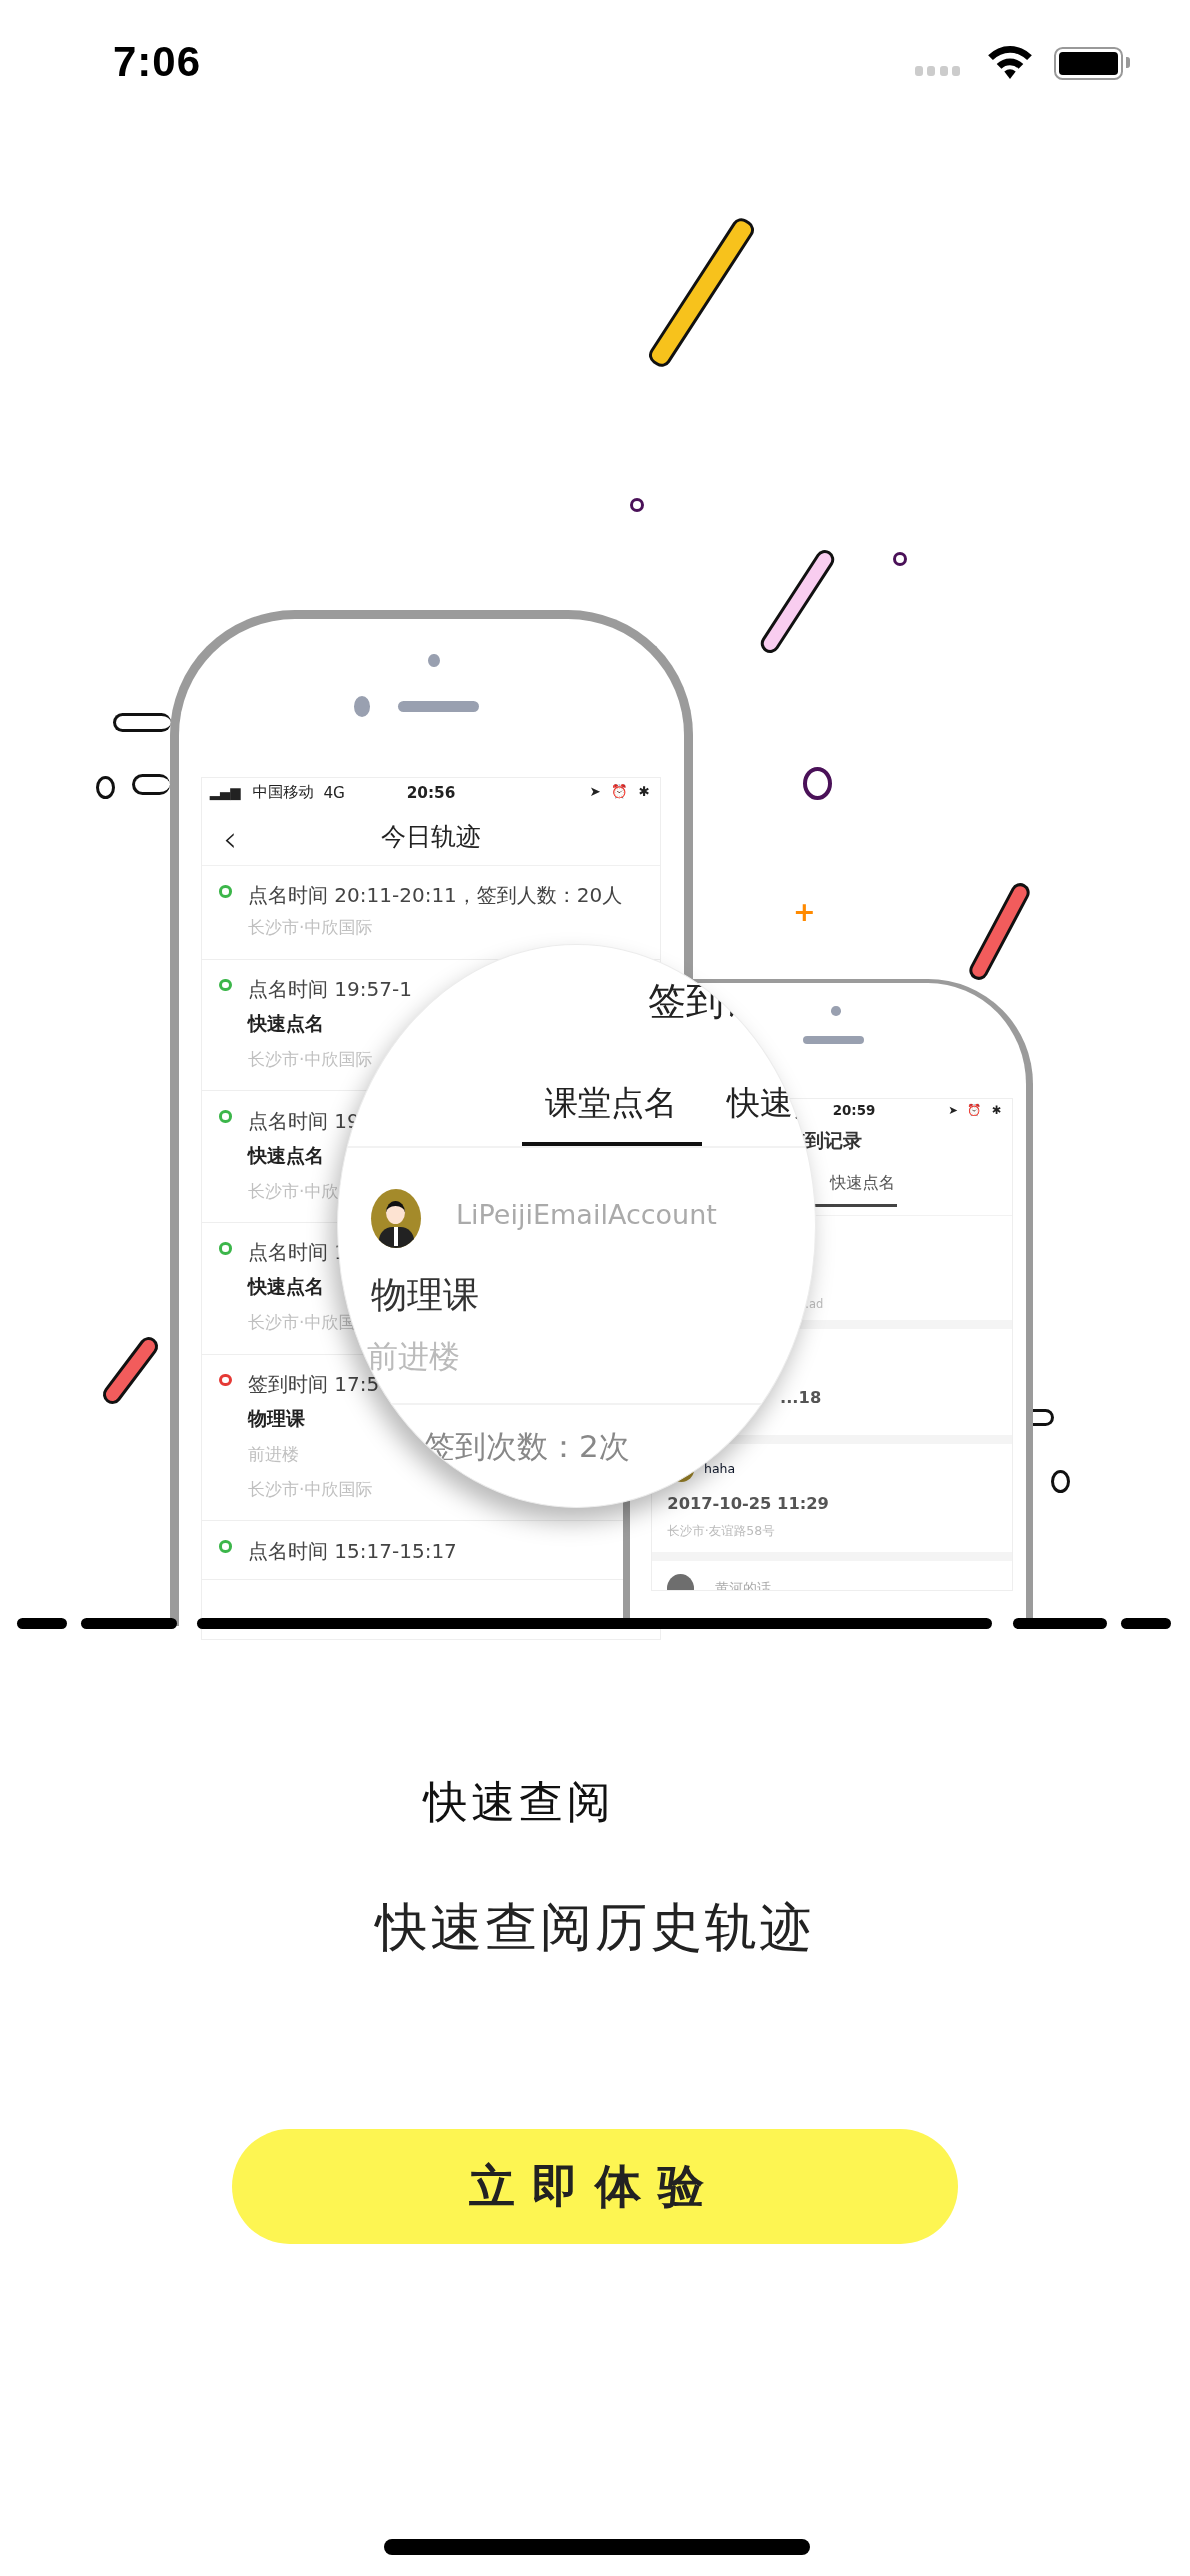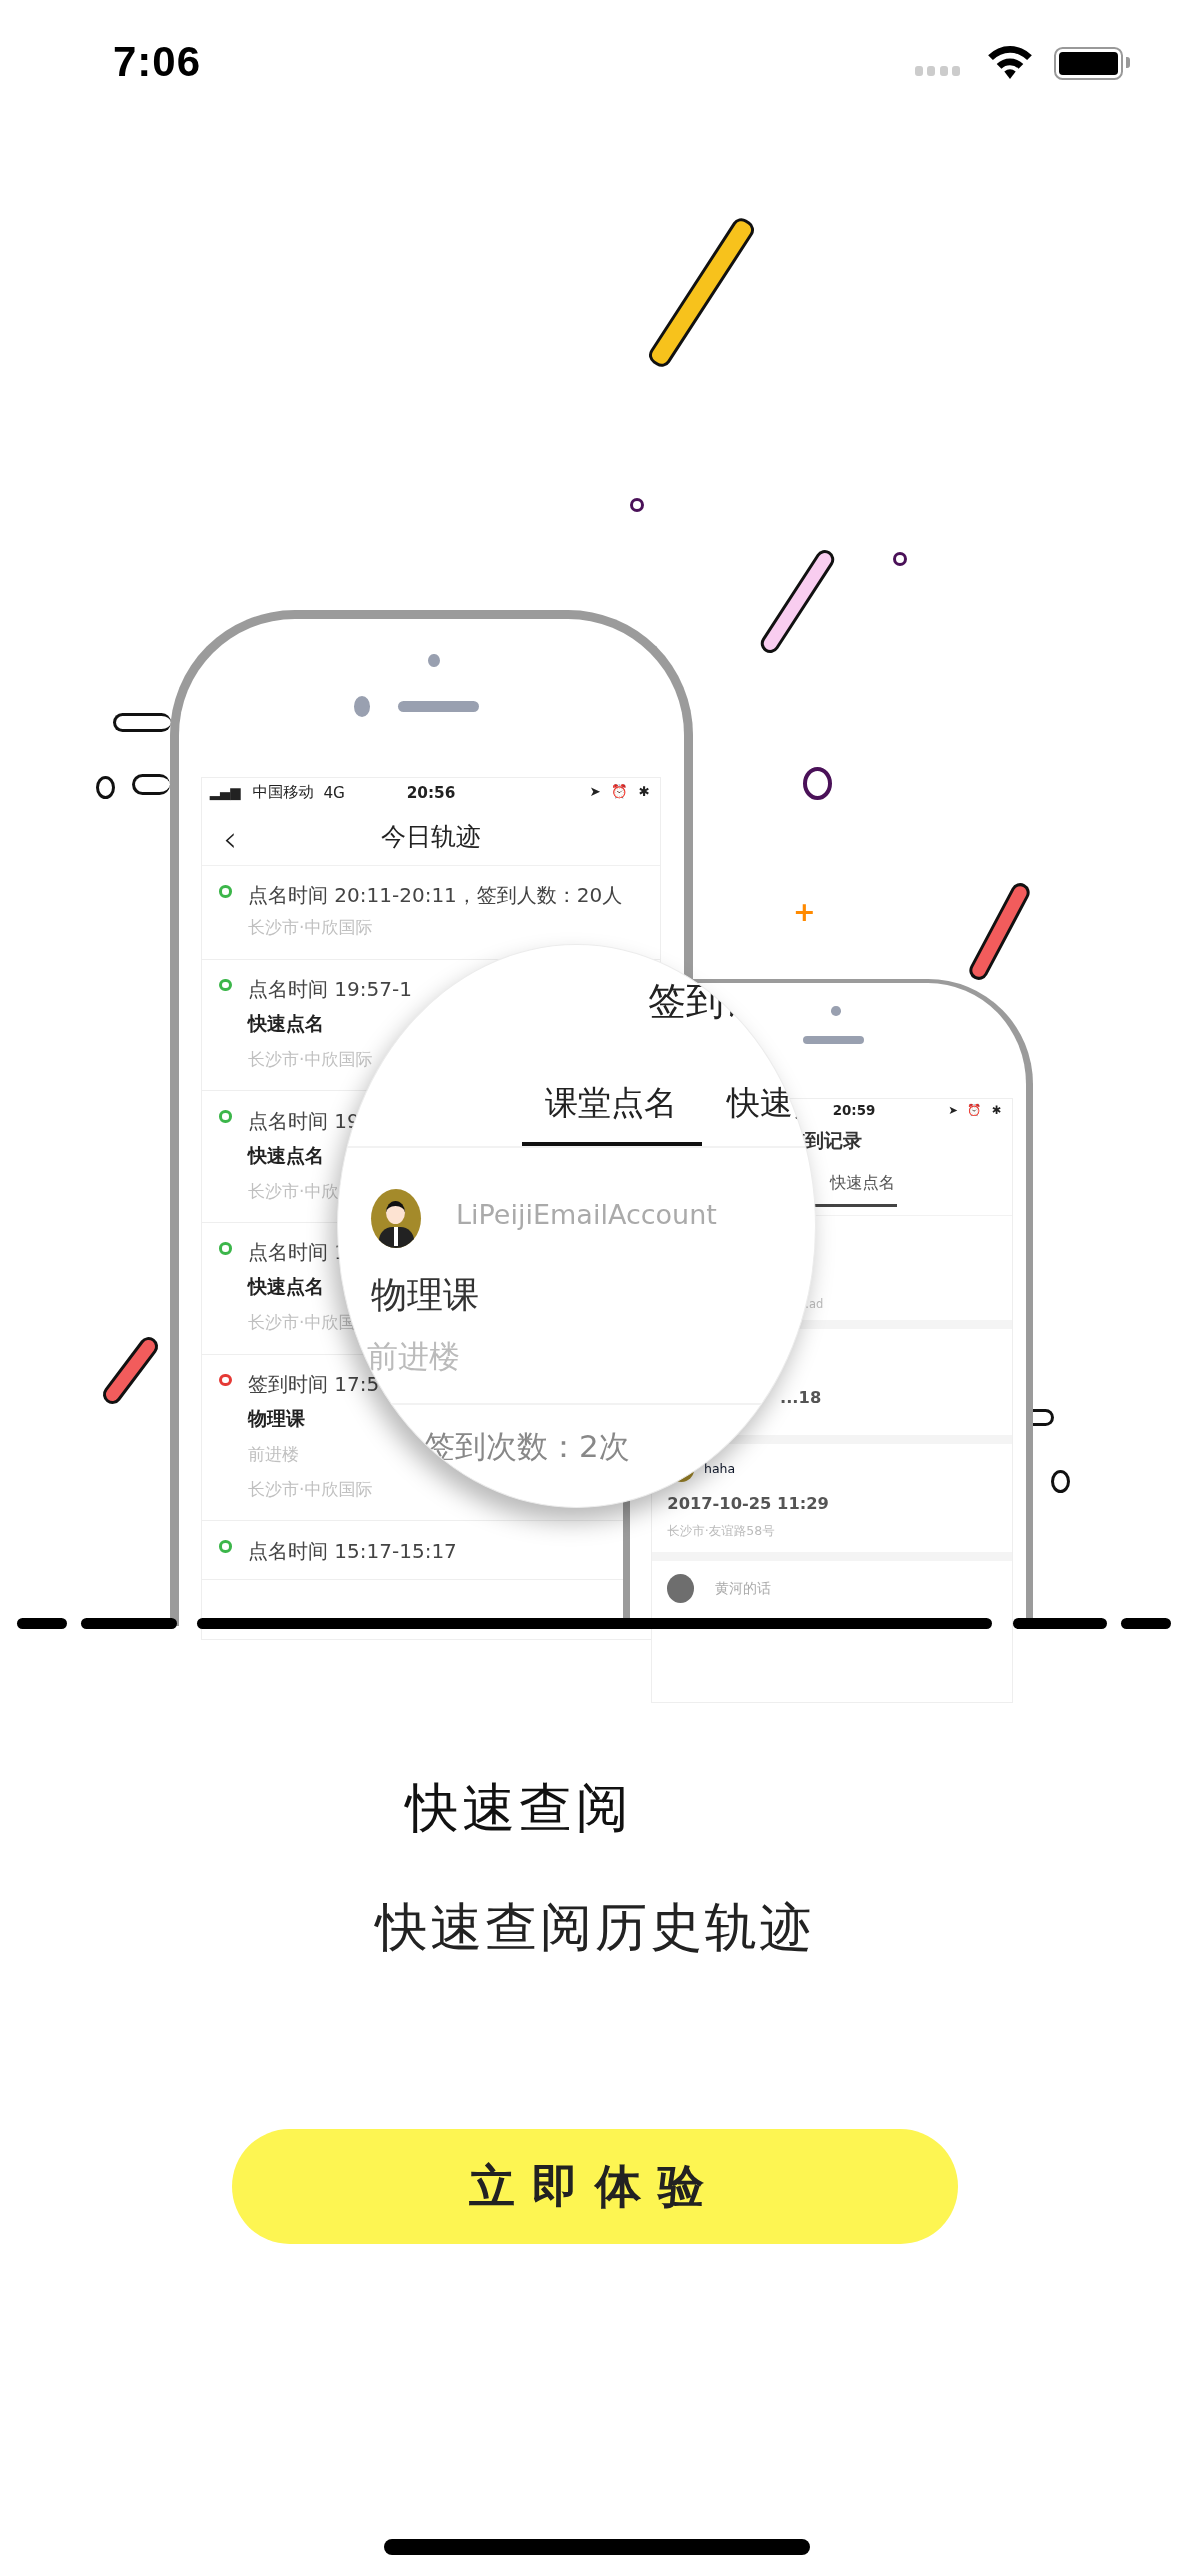--- a/index.html
+++ b/index.html
@@ -45,21 +45,21 @@
   .p2-row { border-bottom: 9.6px solid #f4f4f4; position: relative; }
   .p2-tabs { height: 54px; position: relative; border-bottom: 1.9px solid #f2f2f2; }
 
   
   .magnifier { position: absolute; left: 337px; top: 944px; width: 479px; height: 564px; border-radius: 50%; background: #fff; overflow: hidden; box-shadow: -5.7px 13.4px 25px rgba(0,0,0,0.28); border: 1.9px solid #ececec; }
 
   
   .ground { position: absolute; height: 10.5px; background: #000; border-radius: 5.8px; top: 1618px; }
 
   
-  .title { position: absolute; left: 0; width: 1038px; top: 1773px; text-align: center; font-size: 53px; color: #111; letter-spacing: 3.8px; }
+  .title { position: absolute; left: 0; width: 1038px; top: 1773px; text-align: center; font-size: 44px; color: #111; letter-spacing: 3.8px; }
   .subtitle { position: absolute; left: 0; width: 1190px; top: 1893px; text-align: center; font-size: 52px; color: #222; letter-spacing: 2.9px; }
   .cta { position: absolute; left: 232px; top: 2129px; width: 726px; height: 115px; border-radius: 58px; background: #fdf552; border: none; font-size: 46px; color: #222; letter-spacing: 17px; text-align: center; line-height: 115px; font-family: "DejaVu Sans", sans-serif; font-weight: bold; }
   .home-ind { position: absolute; left: 384px; top: 2539px; width: 426px; height: 16.3px; background: #000; border-radius: 8.6px; }
 </style>
 </head>
 <body>
 
 <div class="abs sb-time">7:06</div>
 <div class="abs sb-right">
   <div class="sb-dots">
@@ -147,21 +147,21 @@
       <span class="dot"></span>
       <div class="l1">点名时间 15:17-15:17</div>
     </div>
   </div>
 </div>
 
 <div class="phone" style="left:623px;top:979px;width:410px;height:646px;border-radius:0 105px 0 0;border-left-width:7.7px;border-top-width:4.8px;border-right-width:7.7px;">
   <div class="phone-cam" style="left:201px;top:23px;width:9.6px;height:9.6px;"></div>
   <div class="phone-speaker" style="left:173px;top:53px;width:61px;height:7.7px;"></div>
 
-  <div class="screen" style="left:21px;top:115px;width:362px;height:605px;">
+  <div class="screen" style="left:21px;top:115px;width:362px;height:493px;">
     <div class="mini-status" style="height:23px;font-size:13.4px;">
       <span style="margin-left:173px;">20:59</span>
       <span class="right-icons" style="font-size:11.5px;top:3.8px;">➤ ⏰ ✱</span>
     </div>
     <div style="height:40px;position:relative;">
       <span style="position:absolute;left:134px;top:5.8px;font-size:19px;font-weight:bold;color:#333;">签到记录</span>
     </div>
     <div class="p2-tabs">
       <span style="position:absolute;left:178px;top:9.6px;font-size:16.3px;color:#555;">快速点名</span>
       <div style="position:absolute;left:161px;top:42px;width:84px;height:2.9px;background:#444;"></div>

